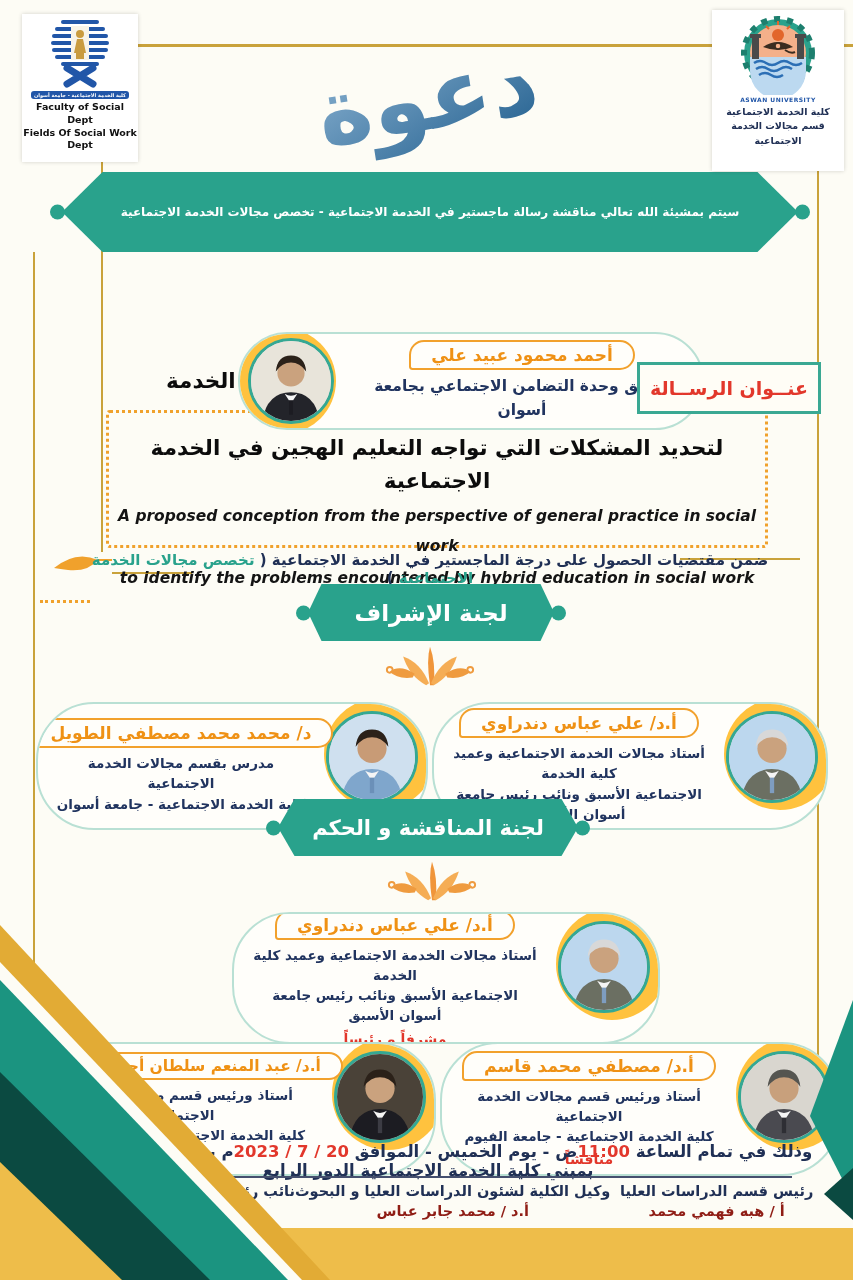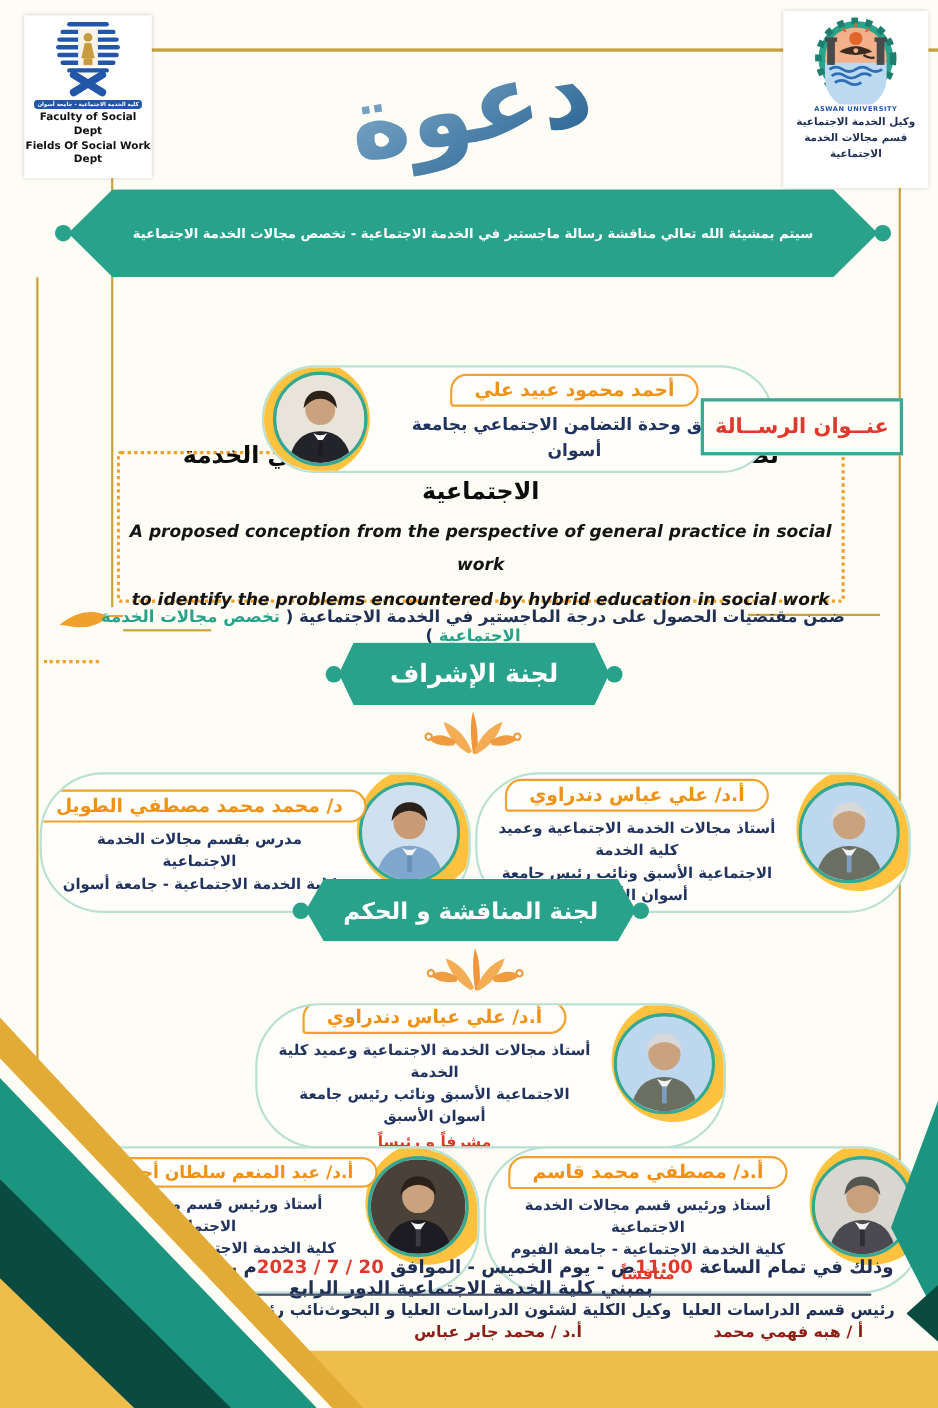--- a/index.html
+++ b/index.html
@@ -205,21 +205,21 @@
         </g>
       <path d="M24 32 q15 -10 30 0 q-15 6 -30 0 z" fill="#3a2c20"></path>
       <circle cx="39" cy="31" r="3" fill="#f4b08a" stroke="#3a2c20" stroke-width="1.5"></circle>
       <path d="M46 35 q6 4 10 2" stroke="#3a2c20" stroke-width="2" fill="none"></path>
       <rect x="13" y="22" width="7" height="22" fill="#4a4a4a"></rect>
       <rect x="58" y="22" width="7" height="22" fill="#4a4a4a"></rect>
       <rect x="11" y="19" width="11" height="4" fill="#4a4a4a"></rect>
       <rect x="56" y="19" width="11" height="4" fill="#4a4a4a"></rect>
     </svg>
     <div class="uni-en">ASWAN UNIVERSITY</div>
-    <div class="uni-ar">وكيل الخدمة الاجتماعية</div>
+    <div class="uni-ar">كلية الخدمة الاجتماعية</div>
     <div class="uni-ar" style="margin-top:0;">قسم مجالات الخدمة الاجتماعية</div>
   </div>
 
   <div class="ribbon main-banner">
     <div class="shape">سيتم بمشيئة الله تعالي مناقشة رسالة ماجستير في الخدمة الاجتماعية - تخصص مجالات الخدمة الاجتماعية</div>
     <div class="dot l"></div>
     <div class="dot r"></div>
   </div>
 
 
@@ -233,20 +233,21 @@
     <div class="content">
       <div class="pill">أحمد محمود عبيد علي</div>
       <div class="desc" style="font-size:15.5px;">منسق وحدة التضامن الاجتماعي بجامعة أسوان</div>
     </div>
   </div>
 
   <div class="thesis-label">عنــوان الرســالة</div>
 
   <div class="thesis-box">
     <div class="thesis-ar">تصور مقترح من منظور الممارسة العامة في الخدمة الاجتماعية</div>
+    <div class="thesis-ar">لتحديد المشكلات التي تواجه التعليم الهجين في الخدمة الاجتماعية</div>
     <div class="thesis-en">A proposed conception from the perspective of general practice in social work</div>
     <div class="thesis-en" style="margin-top:3px;">to identify the problems encountered by hybrid education in social work</div>
   </div>
 
   <svg class="leaf-left" viewBox="0 0 62 34">
     <path d="M4 22 q22 -18 44 -8 q-10 12 -30 10 q-8 -1 -14 -2 z" fill="#f0a12c"></path>
     <path d="M48 14 h14" stroke="#f0a12c" stroke-width="2"></path>
   </svg>
   <div class="req">
     <span>ضمن مقتضيات الحصول على درجة الماجستير في الخدمة الاجتماعية ( </span><span class="hl">تخصص مجالات الخدمة الاجتماعية</span><span> )</span>

